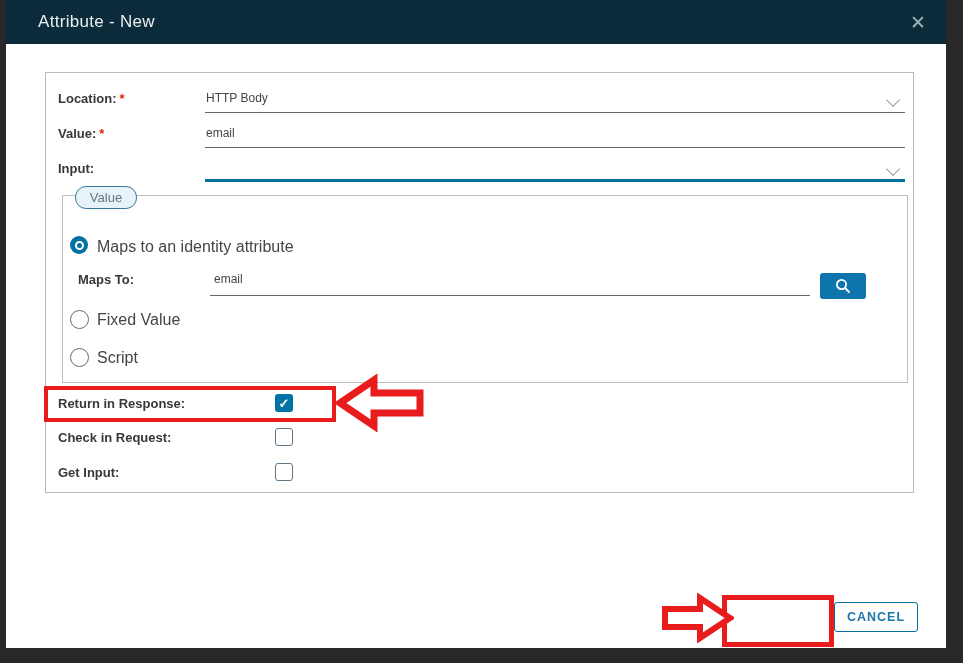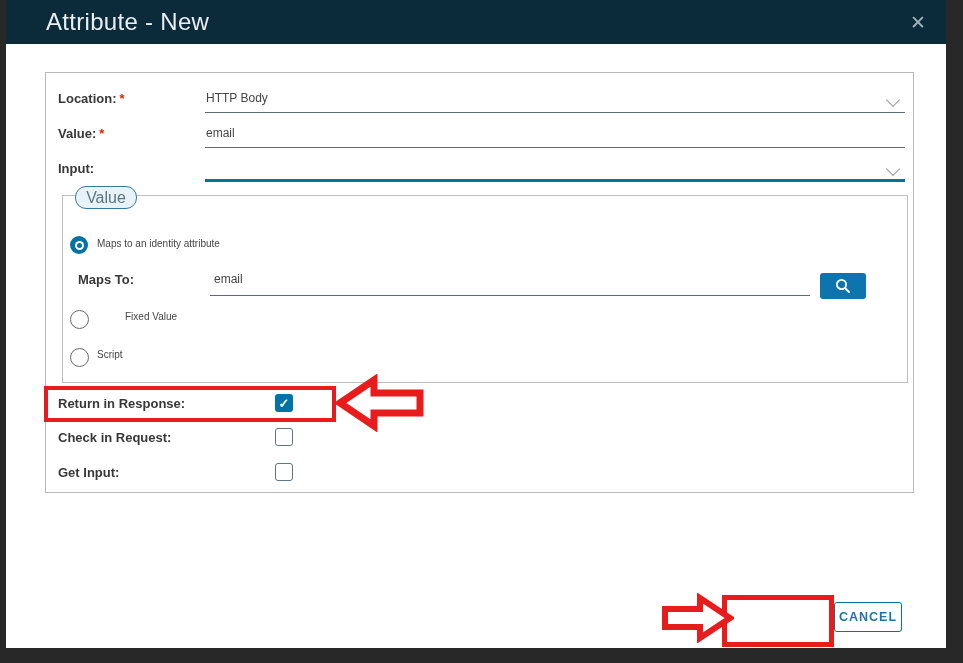--- a/index.html
+++ b/index.html
@@ -13,21 +13,21 @@
   
   .modal{
     position:absolute;left:6px;top:0;width:940px;height:648px;
     background:#ffffff;
   }
   .modal-header{
     position:absolute;left:0;top:0;right:0;height:44px;
     background:#0c2b3a;display:flex;align-items:center;
   }
   .modal-title{
-    margin-left:40px;font-size:24px;font-weight:400;color:#e8eef1;
+    margin-left:32px;font-size:17px;font-weight:400;color:#e8eef1;
     letter-spacing:.3px;
   }
   .close-btn{
     position:absolute;right:16px;top:10px;width:24px;height:24px;
     display:flex;align-items:center;justify-content:center;
     color:#9fb1ba;font-size:19px;font-weight:300;cursor:pointer;line-height:1;
   }
   
   .form-panel{
     position:absolute;left:39px;top:72px;width:867px;height:419px;
@@ -50,40 +50,40 @@
   }
   
   .value-box{
     position:absolute;left:56px;top:195px;width:844px;height:186px;
     border:1px solid #bfbfbf;background:#fff;
   }
   .value-pill{
     position:absolute;left:69px;top:186px;width:60px;height:21px;
     background:#e7f3f9;border:1px solid #38789a;border-radius:11px;
     display:flex;align-items:center;justify-content:center;
-    font-size:16px;color:#5f7682;z-index:2;cursor:pointer;
+    font-size:13px;color:#5f7682;z-index:2;cursor:pointer;
   }
   
   .radio{
     position:absolute;width:17px;height:17px;border-radius:50%;
     border:1px solid #6b6b6b;background:#fff;cursor:pointer;
   }
   .radio.checked{
     border:none;background:#0072a3;width:18px;height:18px;
     display:flex;align-items:center;justify-content:center;
   }
   .radio.checked::before{
     content:"";width:9px;height:9px;border-radius:50%;background:#fff;
     display:block;position:relative;
   }
   .radio.checked::after{
     content:"";width:5px;height:5px;border-radius:50%;background:#0072a3;
     display:block;position:absolute;
   }
-  .radio-label{position:absolute;font-size:10px;color:#454545;}
+  .radio-label{position:absolute;font-size:16px;color:#454545;}
   
   .search-btn{
     position:absolute;left:814px;top:273px;width:46px;height:26px;
     background:#0d74ae;border-radius:3px;display:flex;align-items:center;
     justify-content:center;cursor:pointer;
   }
   
   .checkbox{
     position:absolute;width:18px;height:18px;border-radius:3px;
     border:1px solid #5e7683;background:#fff;cursor:pointer;
@@ -93,21 +93,21 @@
     background:#0072a3;border:none;color:#fff;font-size:13px;font-weight:700;
     display:flex;align-items:center;justify-content:center;line-height:1;
   }
   
   .btn{
     position:absolute;height:30px;border-radius:3px;box-sizing:border-box;
     display:flex;align-items:center;justify-content:center;
     font-size:12.5px;font-weight:700;letter-spacing:1px;cursor:pointer;
   }
   .btn-primary{left:726px;top:602px;width:90px;background:#0f6ca1;color:#ffffff;}
-  .btn-outline{left:828px;top:602px;width:68px;background:#fff;
+  .btn-outline{left:828px;top:602px;width:84px;background:#fff;
     border:1px solid #0072a3;color:#1c77a8;}
   
   .anno-rect{position:absolute;border:4px solid #e81c1c;z-index:10;}
   .anno-rect.thick{border-width:5px;}
   .anno-arrow{position:absolute;z-index:11;}
 </style>
 </head>
 <body>
 
 <div class="stage">
@@ -148,21 +148,21 @@
     <div class="field-value" style="left:208px;top:272px;width:560px;">email</div>
     <div class="underline" style="left:204px;top:295px;width:600px;"></div>
     <div class="search-btn">
       <svg width="18" height="18" viewBox="0 0 18 18">
         <circle cx="7.5" cy="7.5" r="4.6" fill="none" stroke="#ffffff" stroke-width="1.8"></circle>
         <line x1="11" y1="11" x2="15" y2="15" stroke="#ffffff" stroke-width="1.8" stroke-linecap="round"></line>
       </svg>
     </div>
 
     <div class="radio" style="left:64px;top:310px;"></div>
-    <div class="radio-label" style="left:91px;top:311px;margin-left:28px;">Fixed Value</div>
+    <div class="radio-label" style="left:91px;top:311px;">Fixed Value</div>
 
     <div class="radio" style="left:64px;top:348px;"></div>
     <div class="radio-label" style="left:91px;top:349px;">Script</div>
 
     <div class="field-label" style="left:52px;top:396px;">Return in Response:</div>
     <div class="checkbox checked" style="left:269px;top:394px;">
       <span>✓</span>
     </div>
 
     <div class="field-label" style="left:52px;top:430px;">Check in Request:</div>

